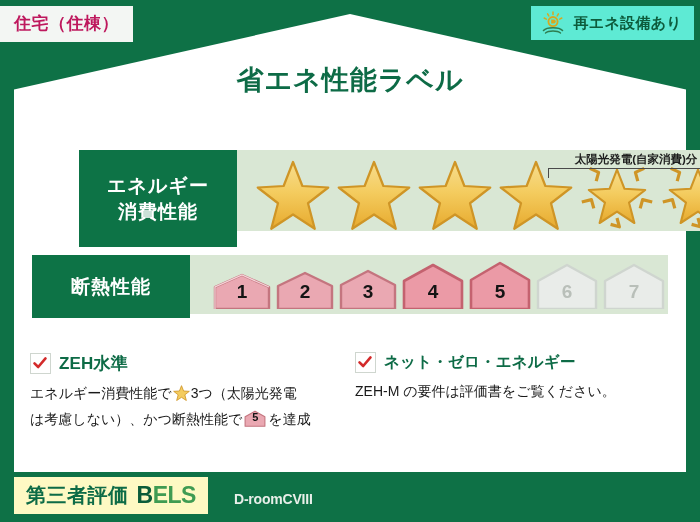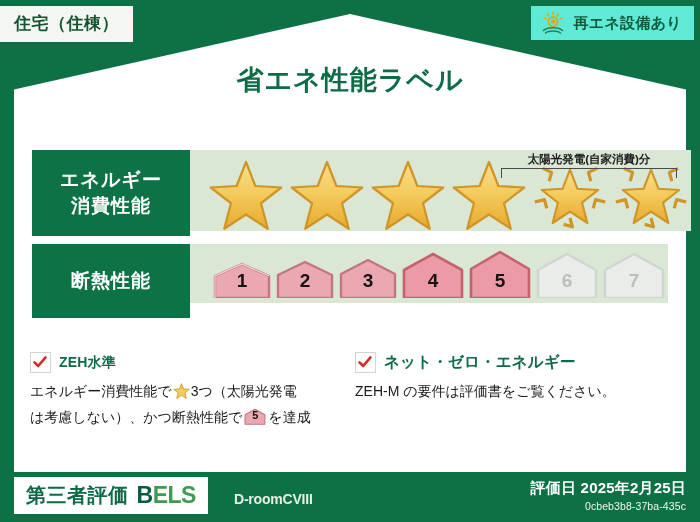--- a/index.html
+++ b/index.html
@@ -15,21 +15,21 @@
   }
   
   .house-panel{
     position:absolute;left:14px;top:14px;width:672px;height:458px;
     background:#ffffff;
     clip-path:polygon(0% 16.5%, 50% 0%, 100% 16.5%, 100% 100%, 0% 100%);
   }
   
   .type-tag{
     position:absolute;left:0;top:6px;
-    background:#f3f6f3;color:#14532d;
+    background:#f3f6f3;color:#be185d;
     font-size:17px;font-weight:bold;
     padding:6px 14px 7px 14px;
     letter-spacing:.5px;
     z-index:6;
   }
   
   .renew-badge{
     position:absolute;right:6px;top:6px;
     background:#5eead4;
     display:flex;align-items:center;gap:7px;
@@ -56,23 +56,23 @@
   .perf-row{display:flex;align-items:stretch;margin-bottom:8px;}
   .row-label{
     width:158px;flex:0 0 158px;background:#0d7346;color:#fff;
     display:flex;flex-direction:column;align-items:center;justify-content:center;
     font-weight:bold;font-size:19px;line-height:1.35;letter-spacing:1px;
   }
   .row-body{
     flex:1;background:#d9e7d4;position:relative;
     display:flex;align-items:center;
   }
-  .row-energy .row-label{height:86px;}
+  .row-energy .row-label{height:97px;margin-left:47px;}
   .row-energy .row-body{height:81px;padding-left:16px;}
-  .row-insul .row-label{height:74px;}
+  .row-insul .row-label{height:63px;}
   .row-insul .row-body{height:59px;padding-left:22px;}
   
   .stars{display:flex;align-items:center;gap:1px;margin-top:6px;}
   .star-cell{position:relative;width:80px;height:78px;}
   .star-svg{position:absolute;left:2px;top:4px;width:76px;height:72px;}
   .sparkle{position:absolute;left:0;top:0;width:80px;height:78px;}
   
   .solar-note{
     position:absolute;right:14px;top:2px;width:176px;text-align:center;
   }
@@ -99,40 +99,40 @@
   .zeh-area{position:absolute;left:30px;top:352px;width:640px;display:flex;z-index:5;}
   .zeh-col{width:325px;}
   .zeh-col.right{width:315px;}
   .zeh-head{display:flex;align-items:center;gap:8px;margin-bottom:7px;}
   .chk{
     width:19px;height:19px;flex:0 0 19px;border:1.3px solid #cfd6cf;background:#fff;
     position:relative;
   }
   .chk svg{position:absolute;left:1px;top:1px;}
   .zeh-title{
-    font-size:14px;font-weight:bold;color:#0d6b46;letter-spacing:.2px;
+    font-size:17px;font-weight:bold;color:#0d6b46;letter-spacing:.2px;
   }
   .zeh-title.small{font-size:15.5px;}
   .zeh-desc{
     font-size:14px;color:#1a1a1a;line-height:1.62;letter-spacing:0;
   }
   .inline-star{display:inline-block;vertical-align:-3px;margin:0 1px;}
   .inline-badge{
     display:inline-block;vertical-align:-3px;margin:0 2px;
     position:relative;width:22px;height:17px;
   }
   .inline-badge .n{
     position:absolute;left:0;right:0;bottom:0px;text-align:center;
     font-size:11px;font-weight:bold;color:#141414;
   }
   .zehm-logo{display:inline-flex;align-items:flex-end;margin-left:3px;}
   
   .footer{position:absolute;left:0;right:0;bottom:0;height:50px;z-index:5;}
   .bels-box{
-    position:absolute;left:14px;bottom:8px;background:#ffffff;
+    position:absolute;left:14px;bottom:8px;background:#fef9c3;
     padding:5px 12px 5px 12px;display:flex;align-items:center;gap:8px;
   }
   .bels-jp{font-size:20px;font-weight:bold;color:#0d6b46;letter-spacing:.5px;}
   .bels-en{font-size:23px;font-weight:bold;letter-spacing:-.5px;}
   .bels-en .b1{color:#0b5c3a;}
   .bels-en .b2{color:#3f9b52;}
   .room-code{
     position:absolute;left:234px;bottom:15px;
     color:#e8efe9;font-size:14px;font-weight:bold;letter-spacing:-.2px;
   }
@@ -348,22 +348,15 @@
       <div class="zeh-desc">ZEH-M の要件は評価書をご覧ください。</div>
     </div>
   </div>
 
   <div class="footer">
     <div class="bels-box">
       <span class="bels-jp">第三者評価</span>
       <span class="bels-en"><span class="b1">B</span><span class="b2">ELS</span></span>
     </div>
     <div class="room-code">D-roomCVIII</div>
-    <div class="foot-right">
-      <div class="eval-date">
-        <span>評価日</span>
-        <span>2025年2月25日</span>
-      </div>
-      <div class="eval-id">0cbeb3b8-37ba-435c</div>
-    </div>
   </div>
 
 </div>
 
 </body></html>

